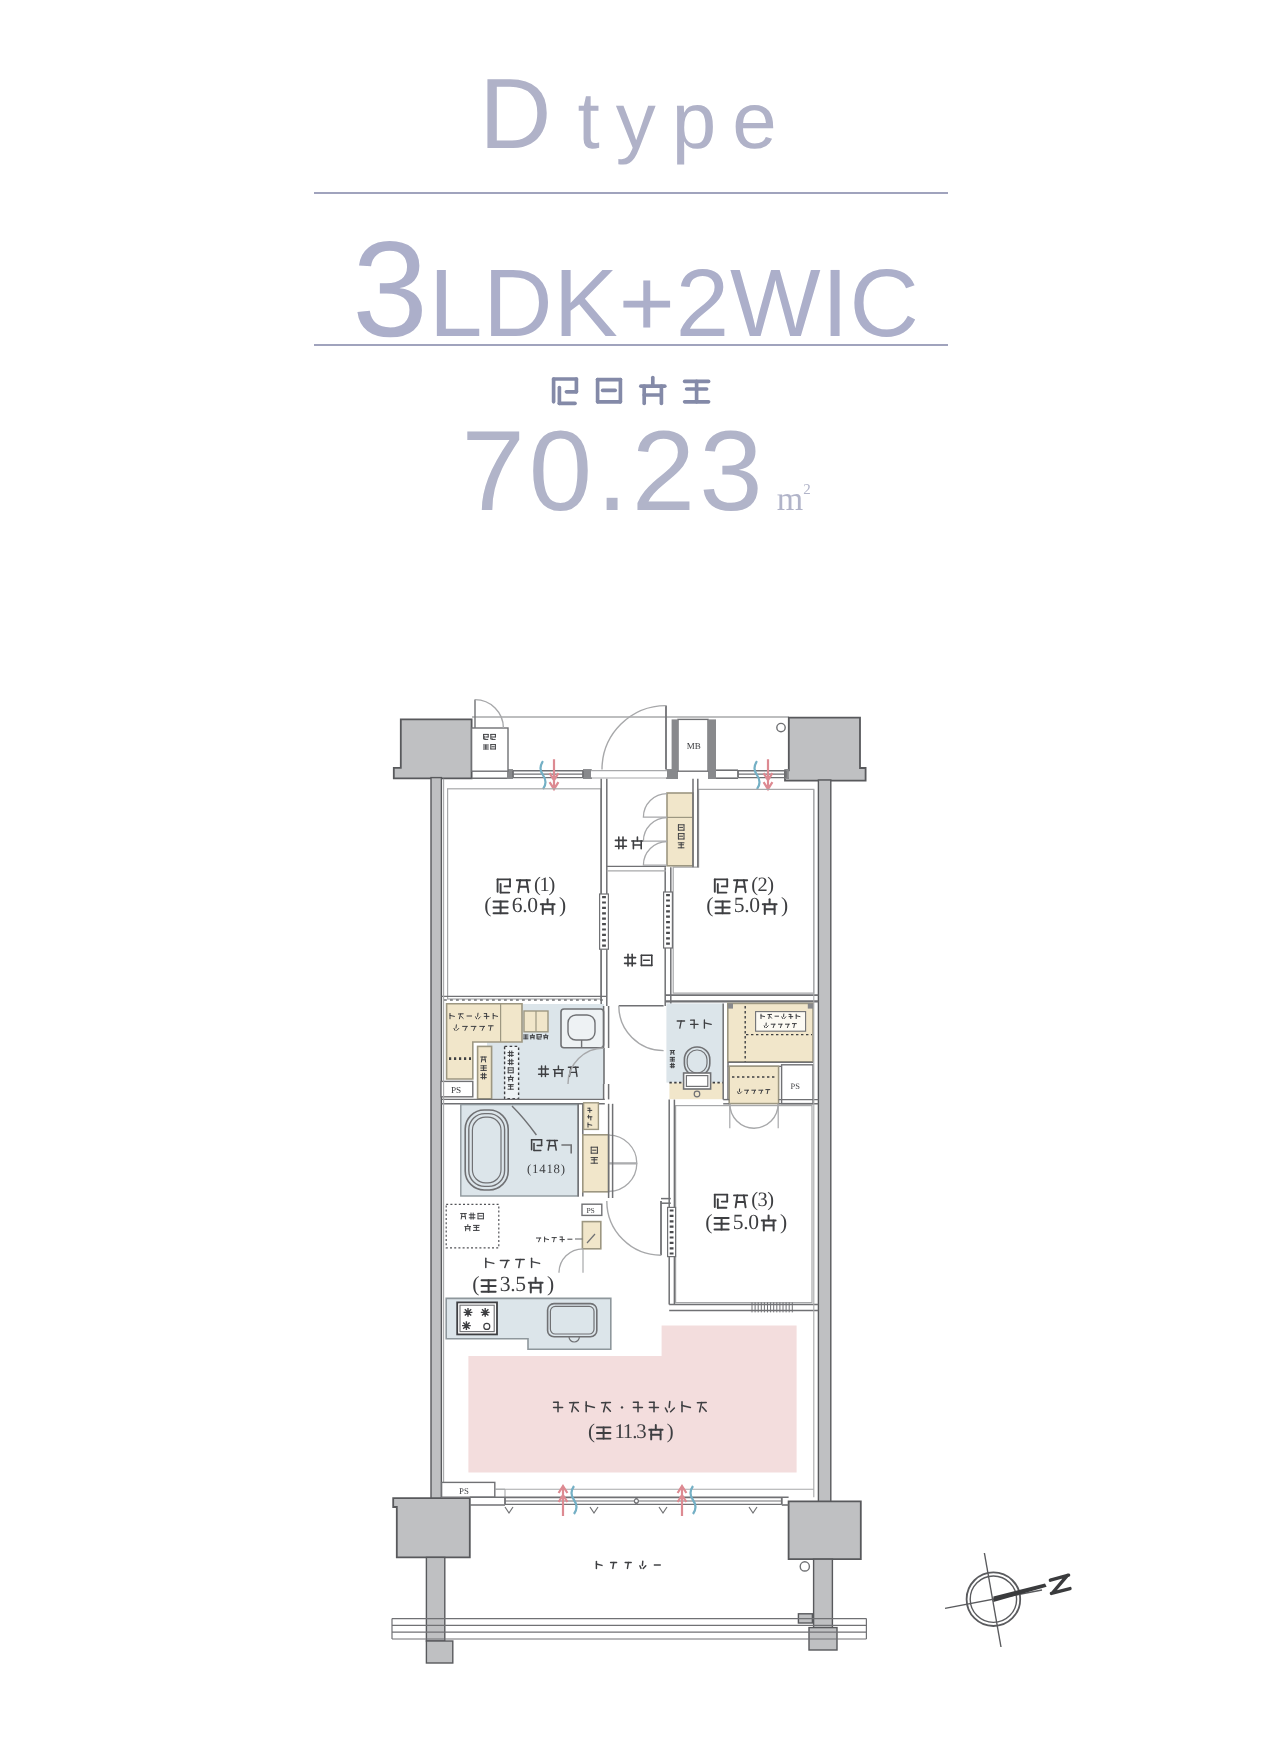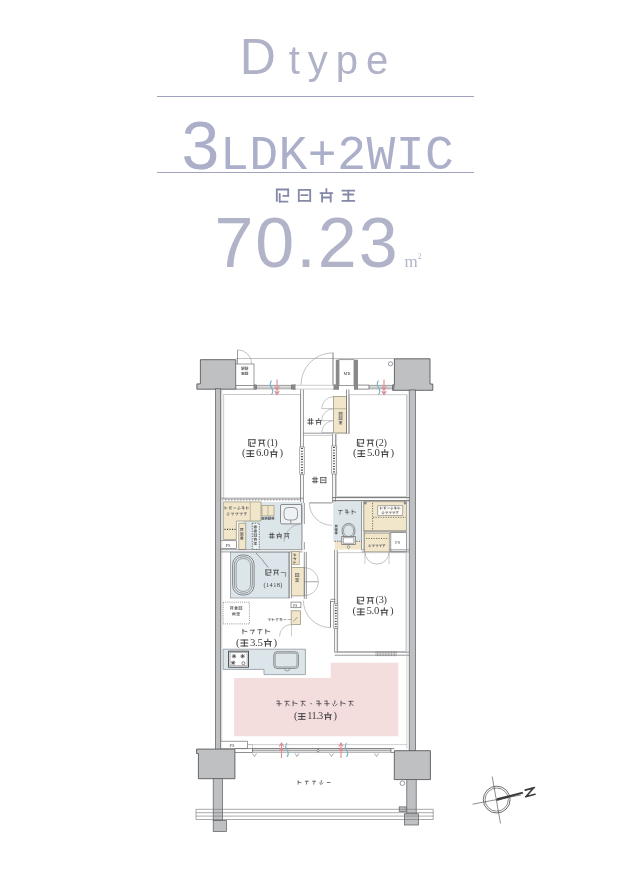--- a/index.html
+++ b/index.html
@@ -6,24 +6,24 @@
 #page{position:relative;width:636px;height:849px;overflow:hidden;
   font-family:"Liberation Sans",sans-serif;}
 .hline{position:absolute;left:157px;width:317px;height:1px;background:#a0a3bd;}
 #dtype{position:absolute;top:28px;left:0;width:636px;text-align:center;
   color:#b0b2c8;letter-spacing:6px;}
 #dtype .big{font-size:50px;}
 #dtype .small{font-size:40px;letter-spacing:8px;margin-left:7px;}
 #ldk{position:absolute;top:106px;left:0;width:636px;text-align:center;
   color:#acafca;letter-spacing:0.5px;}
 #ldk .big{font-size:68px;}
-#ldk .small{font-size:48px;letter-spacing:0.5px;font-family:Liberation Mono, monospace;}
+#ldk .small{font-size:48px;letter-spacing:0.5px;}
 #area{position:absolute;top:203px;left:0;width:636px;text-align:center;
   color:#b1b4c9;}
-#area .num{font-size:70px;letter-spacing:2px;padding-right:10px;}
+#area .num{font-size:57px;letter-spacing:2px;padding-right:10px;}
 #area .unit{font-family:"Liberation Serif",serif;font-size:17px;letter-spacing:0;}
 #area .sup{font-family:"Liberation Serif",serif;font-size:7.5px;vertical-align:8px;letter-spacing:0;}
 svg{position:absolute;top:0;left:0;}
 </style>
 </head>
 <body>
 <div id="page">
 
 <div id="dtype"><span class="big">D</span><span class="small">type</span></div>
 

